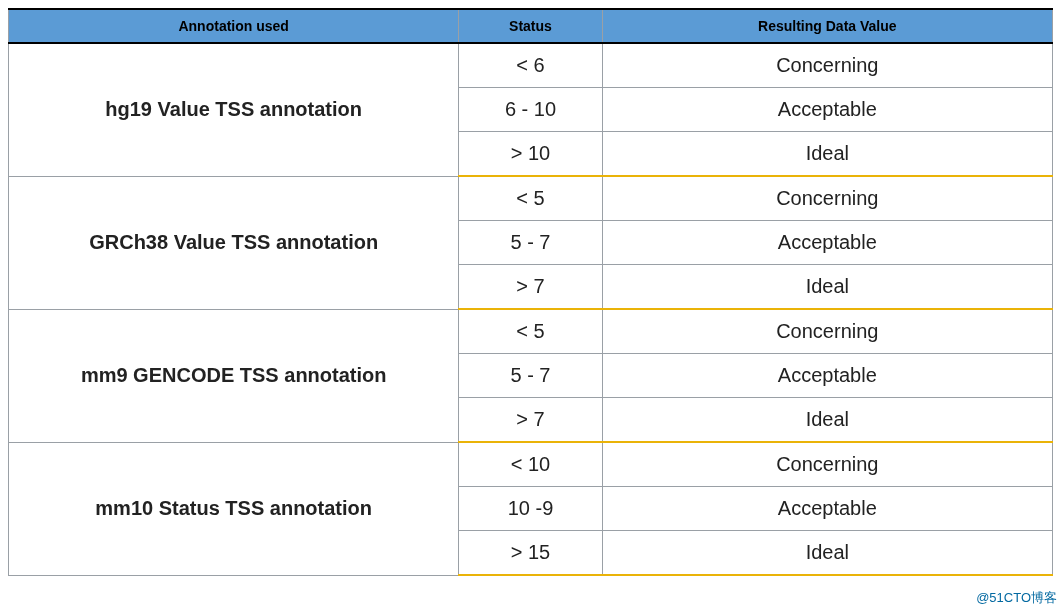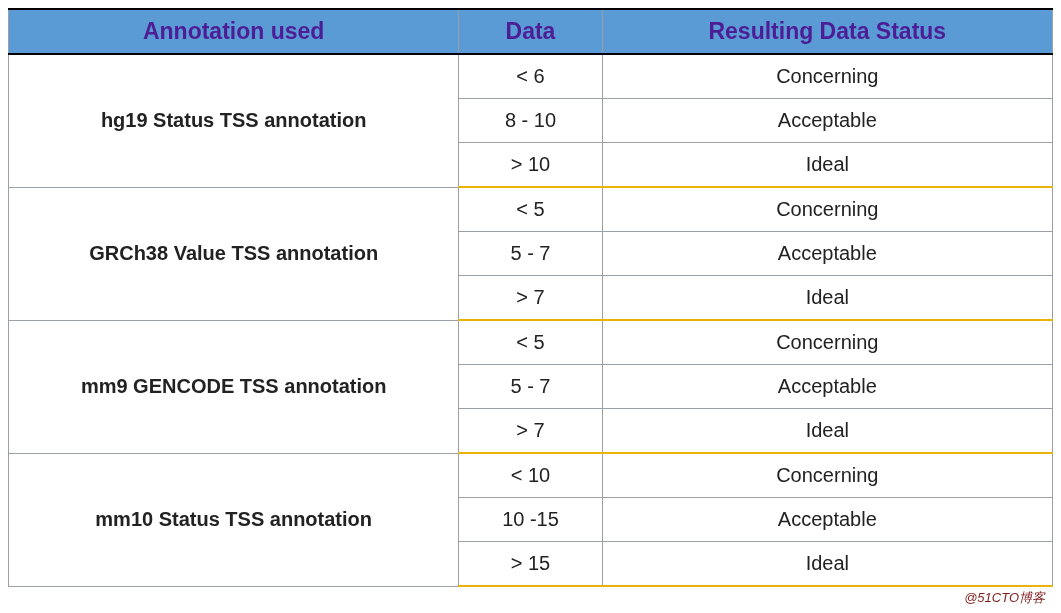--- a/index.html
+++ b/index.html
@@ -13,23 +13,23 @@
   table {
     border-collapse: collapse;
     width: 100%;
     table-layout: fixed;
   }
   col.c-ann { width: 440px; }
   col.c-val { width: 140px; }
   col.c-res { width: 440px; }
   th {
     background: #5B9BD5;
-    color: #4c1d95;
+    color: #000000;
     font-weight: bold;
-    font-size: 23px;
+    font-size: 14px;
     padding: 8px 6px;
     border-left: 1px solid #9aa0a6;
     border-right: 1px solid #9aa0a6;
     border-top: 2px solid #000;
     border-bottom: 2px solid #000;
     text-align: center;
   }
   td {
     font-size: 20px;
     color: #222;
@@ -41,53 +41,52 @@
     vertical-align: middle;
   }
   td.ann {
     font-weight: bold;
   }
   tr.group-end td {
     border-bottom: 2px solid #eab308;
   }
   .watermark {
     position: absolute;
-    right: 16px;
+    right: 4px;
     bottom: 6px;
-    color: #7f1d1d;
+    color: #0369a1;
     font-size: 13px;
     font-family: Arial, sans-serif;
-    font-style: italic;
   }
 </style>
 </head>
 <body>
 
 <table>
   <colgroup>
     <col class="c-ann">
       <col class="c-val">
       <col class="c-res">
   </colgroup>
   <thead>
     <tr>
       <th>Annotation used</th>
-      <th>Data</th>
-      <th>Resulting Data Status</th>
+      <th>Status</th>
+      <th>Resulting Data Value</th>
     </tr>
   </thead>
   <tbody>
 
     <tr>
-      <td class="ann" rowspan="3">hg19 Status TSS annotation</td>
+      <td class="ann" rowspan="3">hg19 Value TSS annotation</td>
       <td>&lt; 6</td>
       <td>Concerning</td>
     </tr>
     <tr>
-      <td>8 - 10</td>
+      <td>6 - 10</td>
       <td>Acceptable</td>
     </tr>
     <tr class="group-end">
       <td>&gt; 10</td>
       <td>Ideal</td>
     </tr>
 
     <tr>
       <td class="ann" rowspan="3">GRCh38 Value TSS annotation</td>
       <td>&lt; 5</td>
@@ -115,21 +114,21 @@
       <td>&gt; 7</td>
       <td>Ideal</td>
     </tr>
 
     <tr>
       <td class="ann" rowspan="3">mm10 Status TSS annotation</td>
       <td>&lt; 10</td>
       <td>Concerning</td>
     </tr>
     <tr>
-      <td>10 -15</td>
+      <td>10 -9</td>
       <td>Acceptable</td>
     </tr>
     <tr class="group-end">
       <td>&gt; 15</td>
       <td>Ideal</td>
     </tr>
   </tbody>
 </table>
 
 <div class="watermark">@51CTO博客</div>

